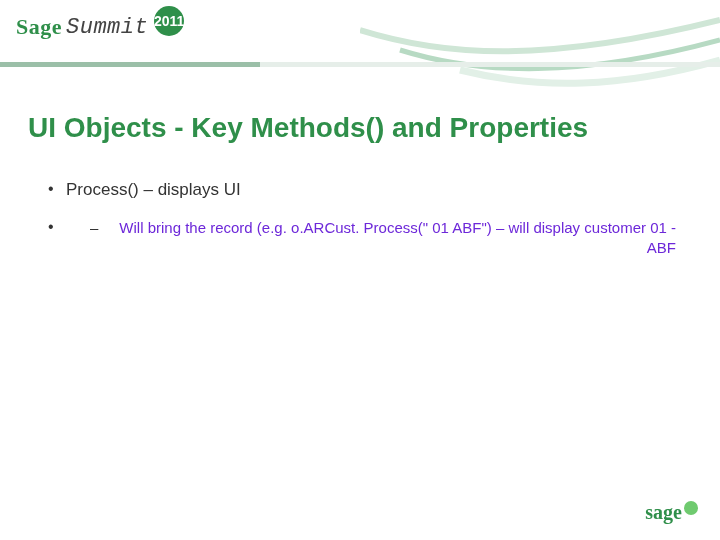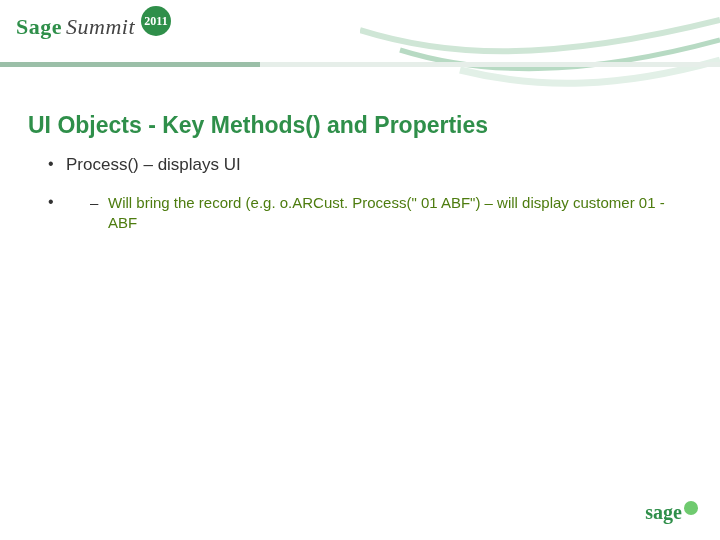--- a/index.html
+++ b/index.html
@@ -29,40 +29,39 @@
     gap: 4px;
   }
   .sage-word {
     font-family: Georgia, 'Times New Roman', serif;
     font-weight: bold;
     font-size: 22px;
     color: #2f8f4a;
     letter-spacing: 0.5px;
   }
   .summit-word {
-    font-family: Liberation Serif, serif;
+    font-family: Liberation Mono, monospace;
     font-size: 22px;
     color: #444444;
     font-style: italic;
     letter-spacing: 0.5px;
   }
   .year-badge {
     width: 30px;
     height: 30px;
     border-radius: 50%;
     background: #2f8f4a;
     color: #ffffff;
-    font-size: 12px;
+    font-size: 14px;
     font-weight: bold;
     display: flex;
     align-items: center;
     justify-content: center;
     margin-left: 2px;
     margin-top: -12px;
-    font-family: Liberation Serif, serif;
   }
   .swirl {
     position: absolute;
     right: 0;
     top: 0;
     width: 360px;
     height: 110px;
     pointer-events: none;
   }
   .divider {
@@ -82,23 +81,23 @@
     background: #9bbfa8;
   }
   .content {
     position: absolute;
     left: 28px;
     top: 112px;
     width: 664px;
   }
   .title {
     color: #2f8f4a;
-    font-size: 23px;
+    font-size: 28px;
     font-weight: bold;
-    margin-bottom: 16px;
+    margin-bottom: 36px;
   }
   .bullet-list {
     list-style: none;
     padding: 0;
     margin: 16px;
   }
   .bullet-list > li {
     position: relative;
     padding-left: 22px;
     margin-bottom: 18px;
@@ -115,22 +114,23 @@
   }
   .sub-list {
     list-style: none;
     padding: 0;
     margin: 6px 0 0 0;
   }
   .sub-list > li {
     position: relative;
     padding-left: 42px;
     font-size: 15px;
-    color: #4d7c0f;
+    color: #6d28d9;
     line-height: 1.35;
+    text-align: right;
   }
   .sub-list > li::before {
     content: "–";
     position: absolute;
     left: 24px;
     top: 0;
     color: #333333;
   }
   .footer-logo {
     position: absolute;

